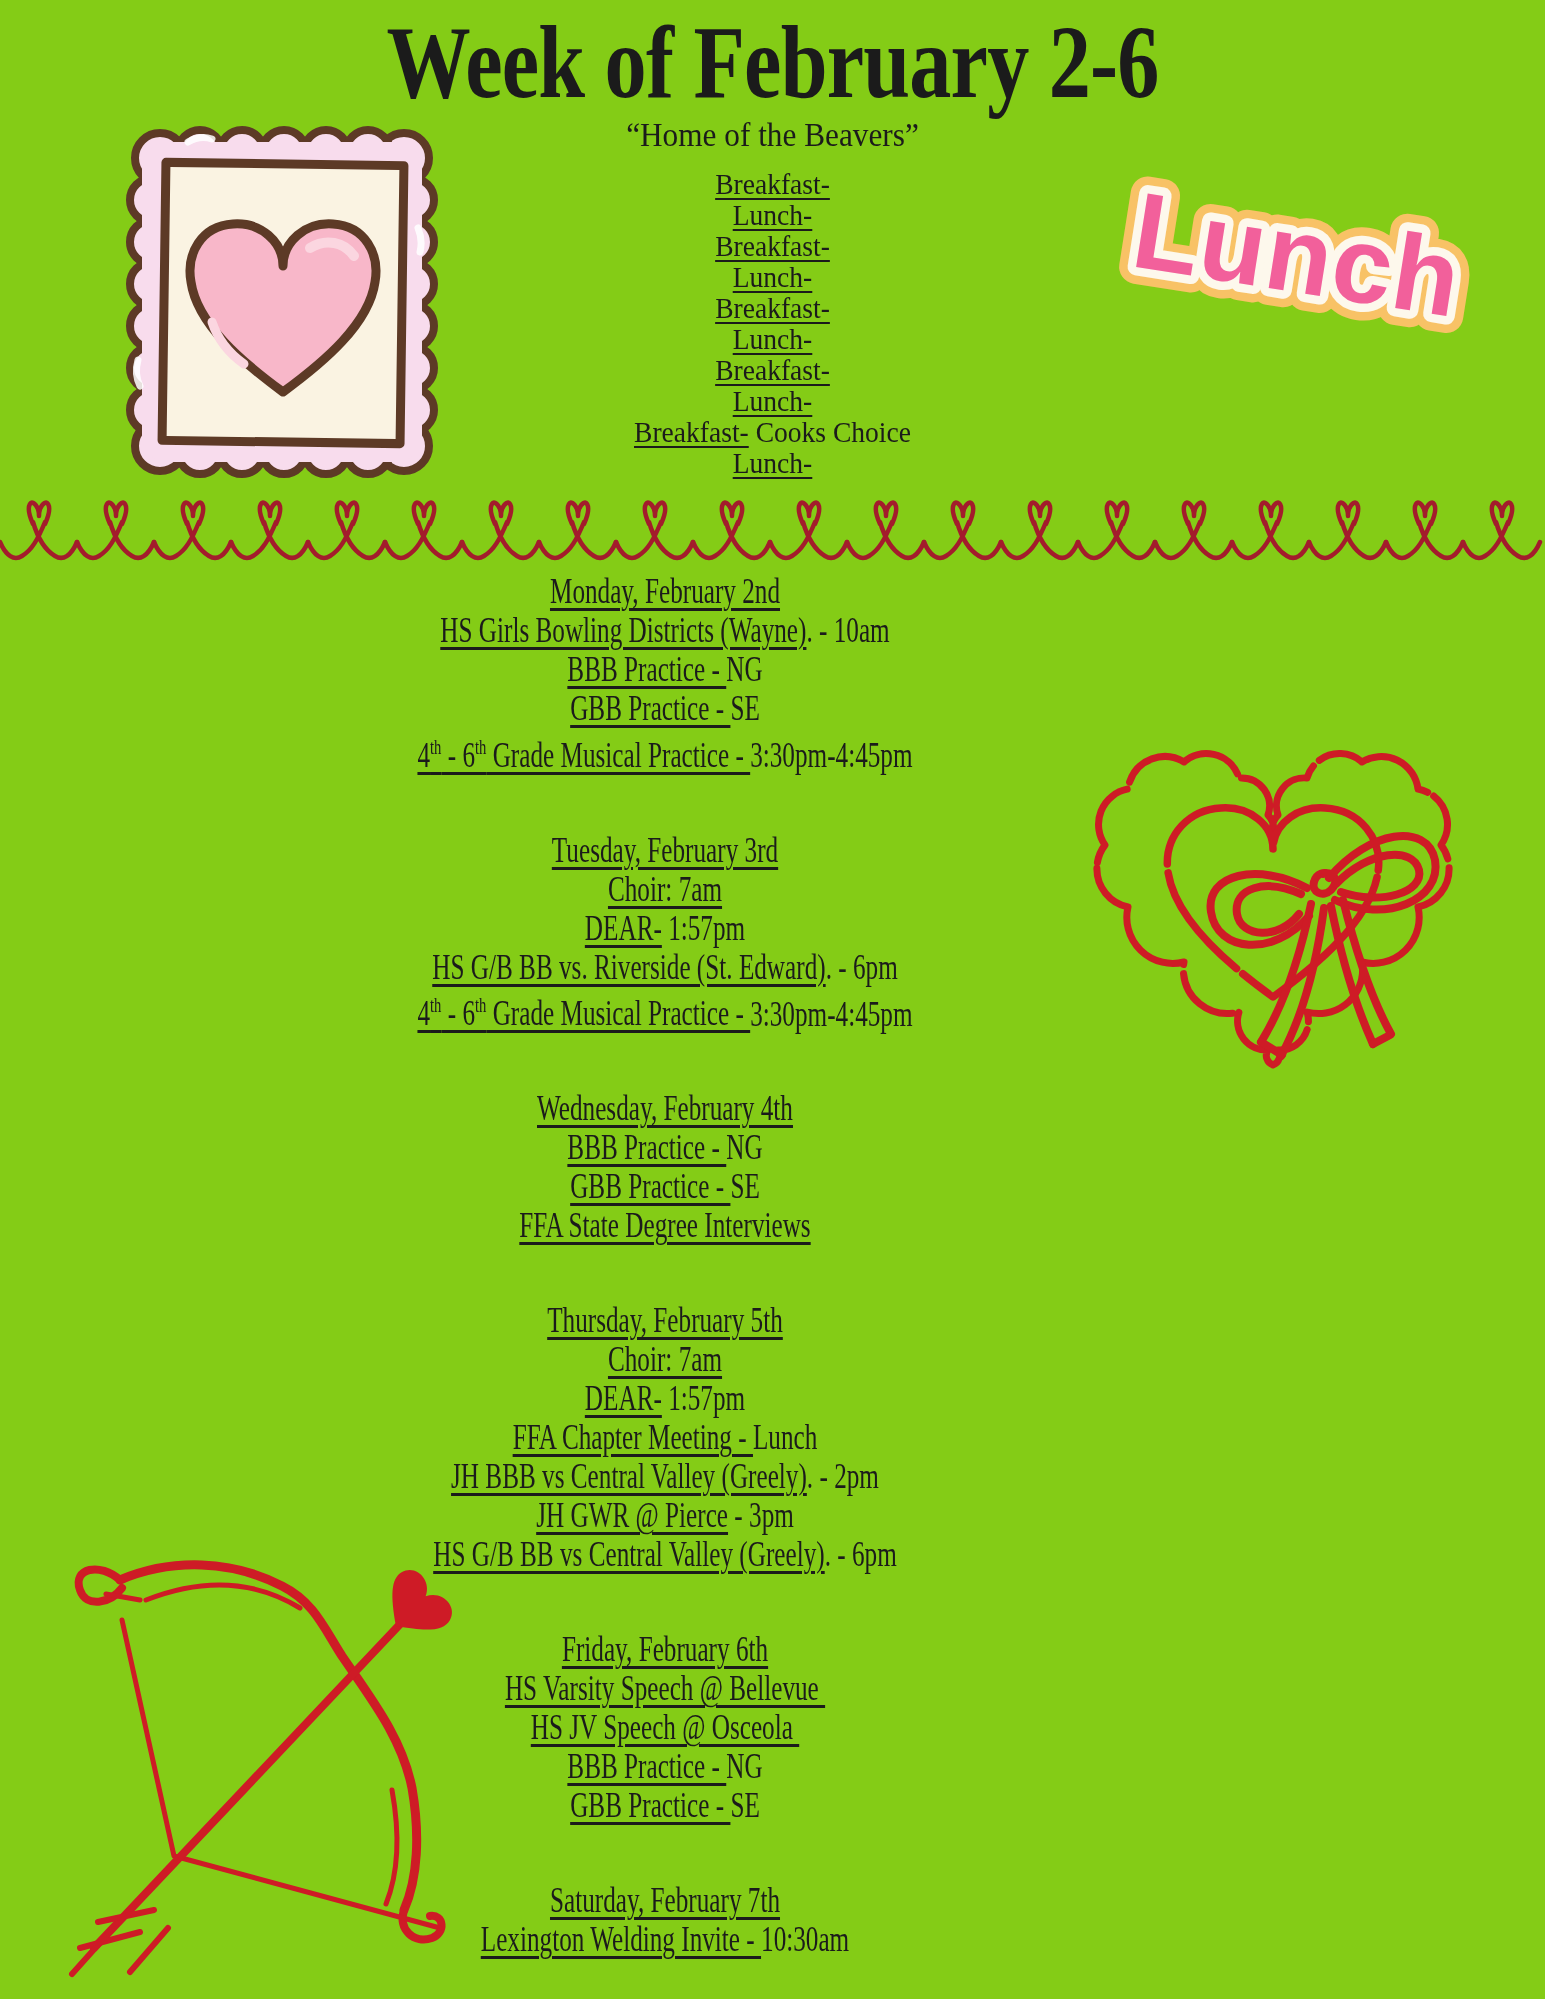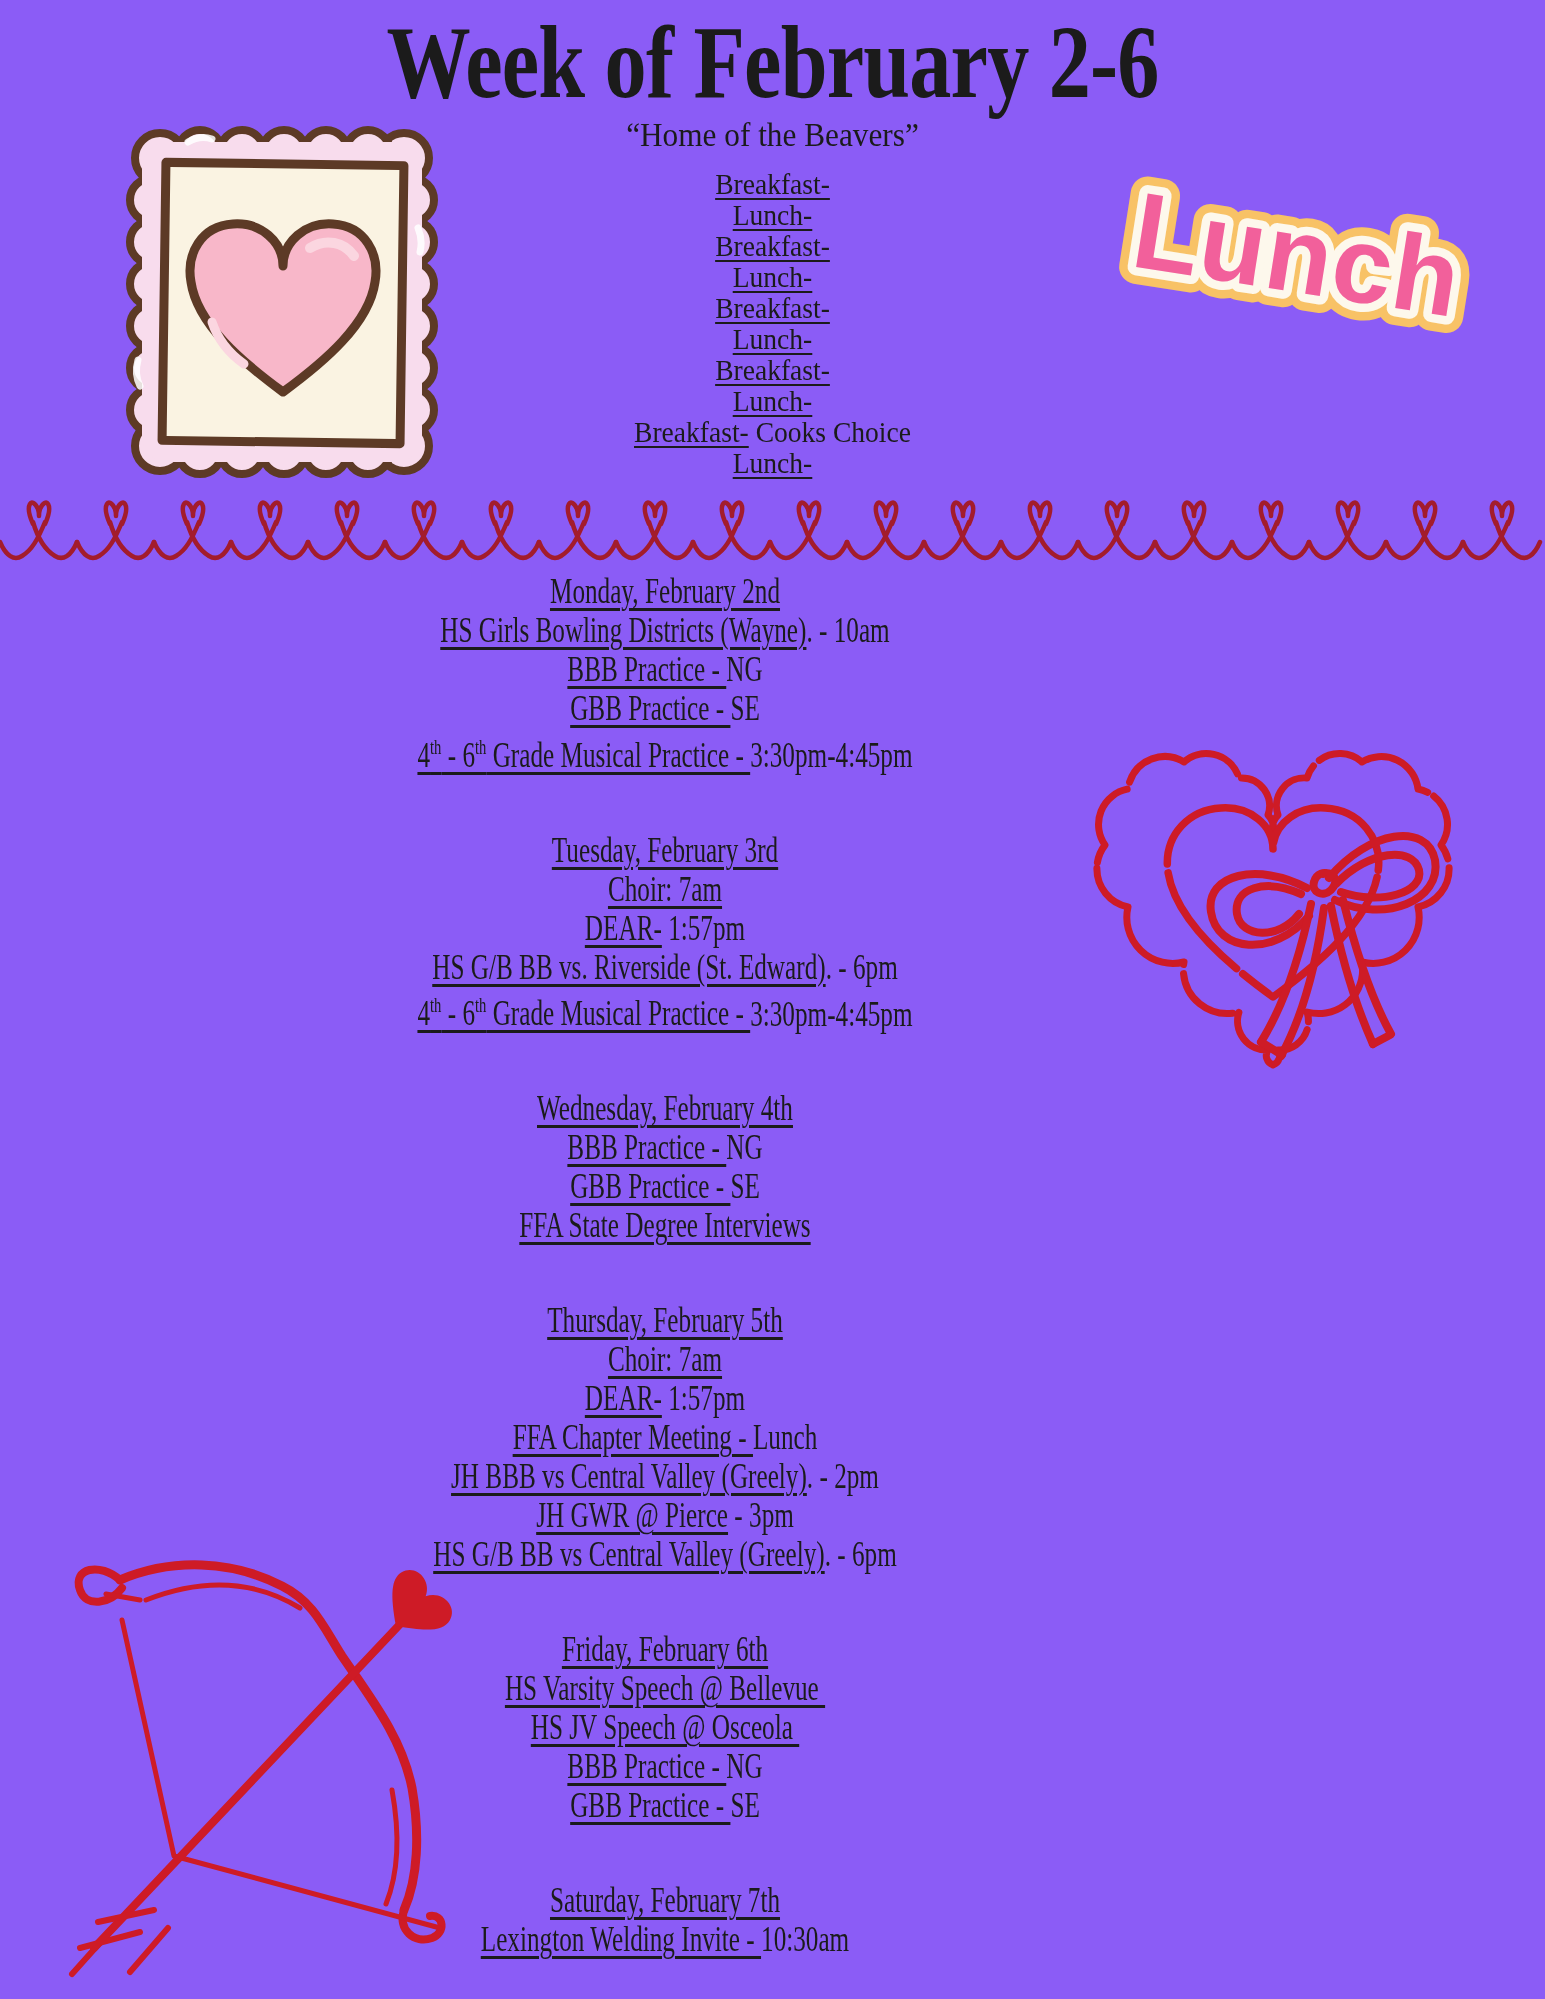--- a/index.html
+++ b/index.html
@@ -10,21 +10,21 @@
     --stamp_pink:#f8dced;
     --stamp_cream:#faf3e2;
     --stamp_heart_pink:#f8b7c9;
     --lunch_pink:#f2609b;
     --lunch_cream:#fdf8ec;
     --lunch_orange:#f8c266;
   }
   *{margin:0;padding:0;box-sizing:border-box;}
   html,body{background:#ffffff;}
   body{font-family:"Liberation Serif", serif;color:var(--ink);}
-  .page{position:relative;width:1545px;height:1999px;background:#8b5cf6;overflow:hidden;}
+  .page{position:relative;width:1545px;height:1999px;background:#84cc16;overflow:hidden;}
 
   .title{position:absolute;top:10px;left:0;width:1545px;text-align:center;
          font-size:104px;line-height:1.0;transform:scaleX(.81);transform-origin:50% 0;
          letter-spacing:-1px;white-space:nowrap;}
   .subtitle{position:absolute;top:118px;left:0;width:1545px;text-align:center;
          font-size:34px;line-height:1.0;transform:scaleX(.92);transform-origin:50% 0;}
 
   .meals{position:absolute;top:169px;left:0;width:1545px;text-align:center;
          font-size:29px;transform:scaleX(.95);transform-origin:50% 0;}
   .meals .line{line-height:31px;white-space:pre-wrap;}

